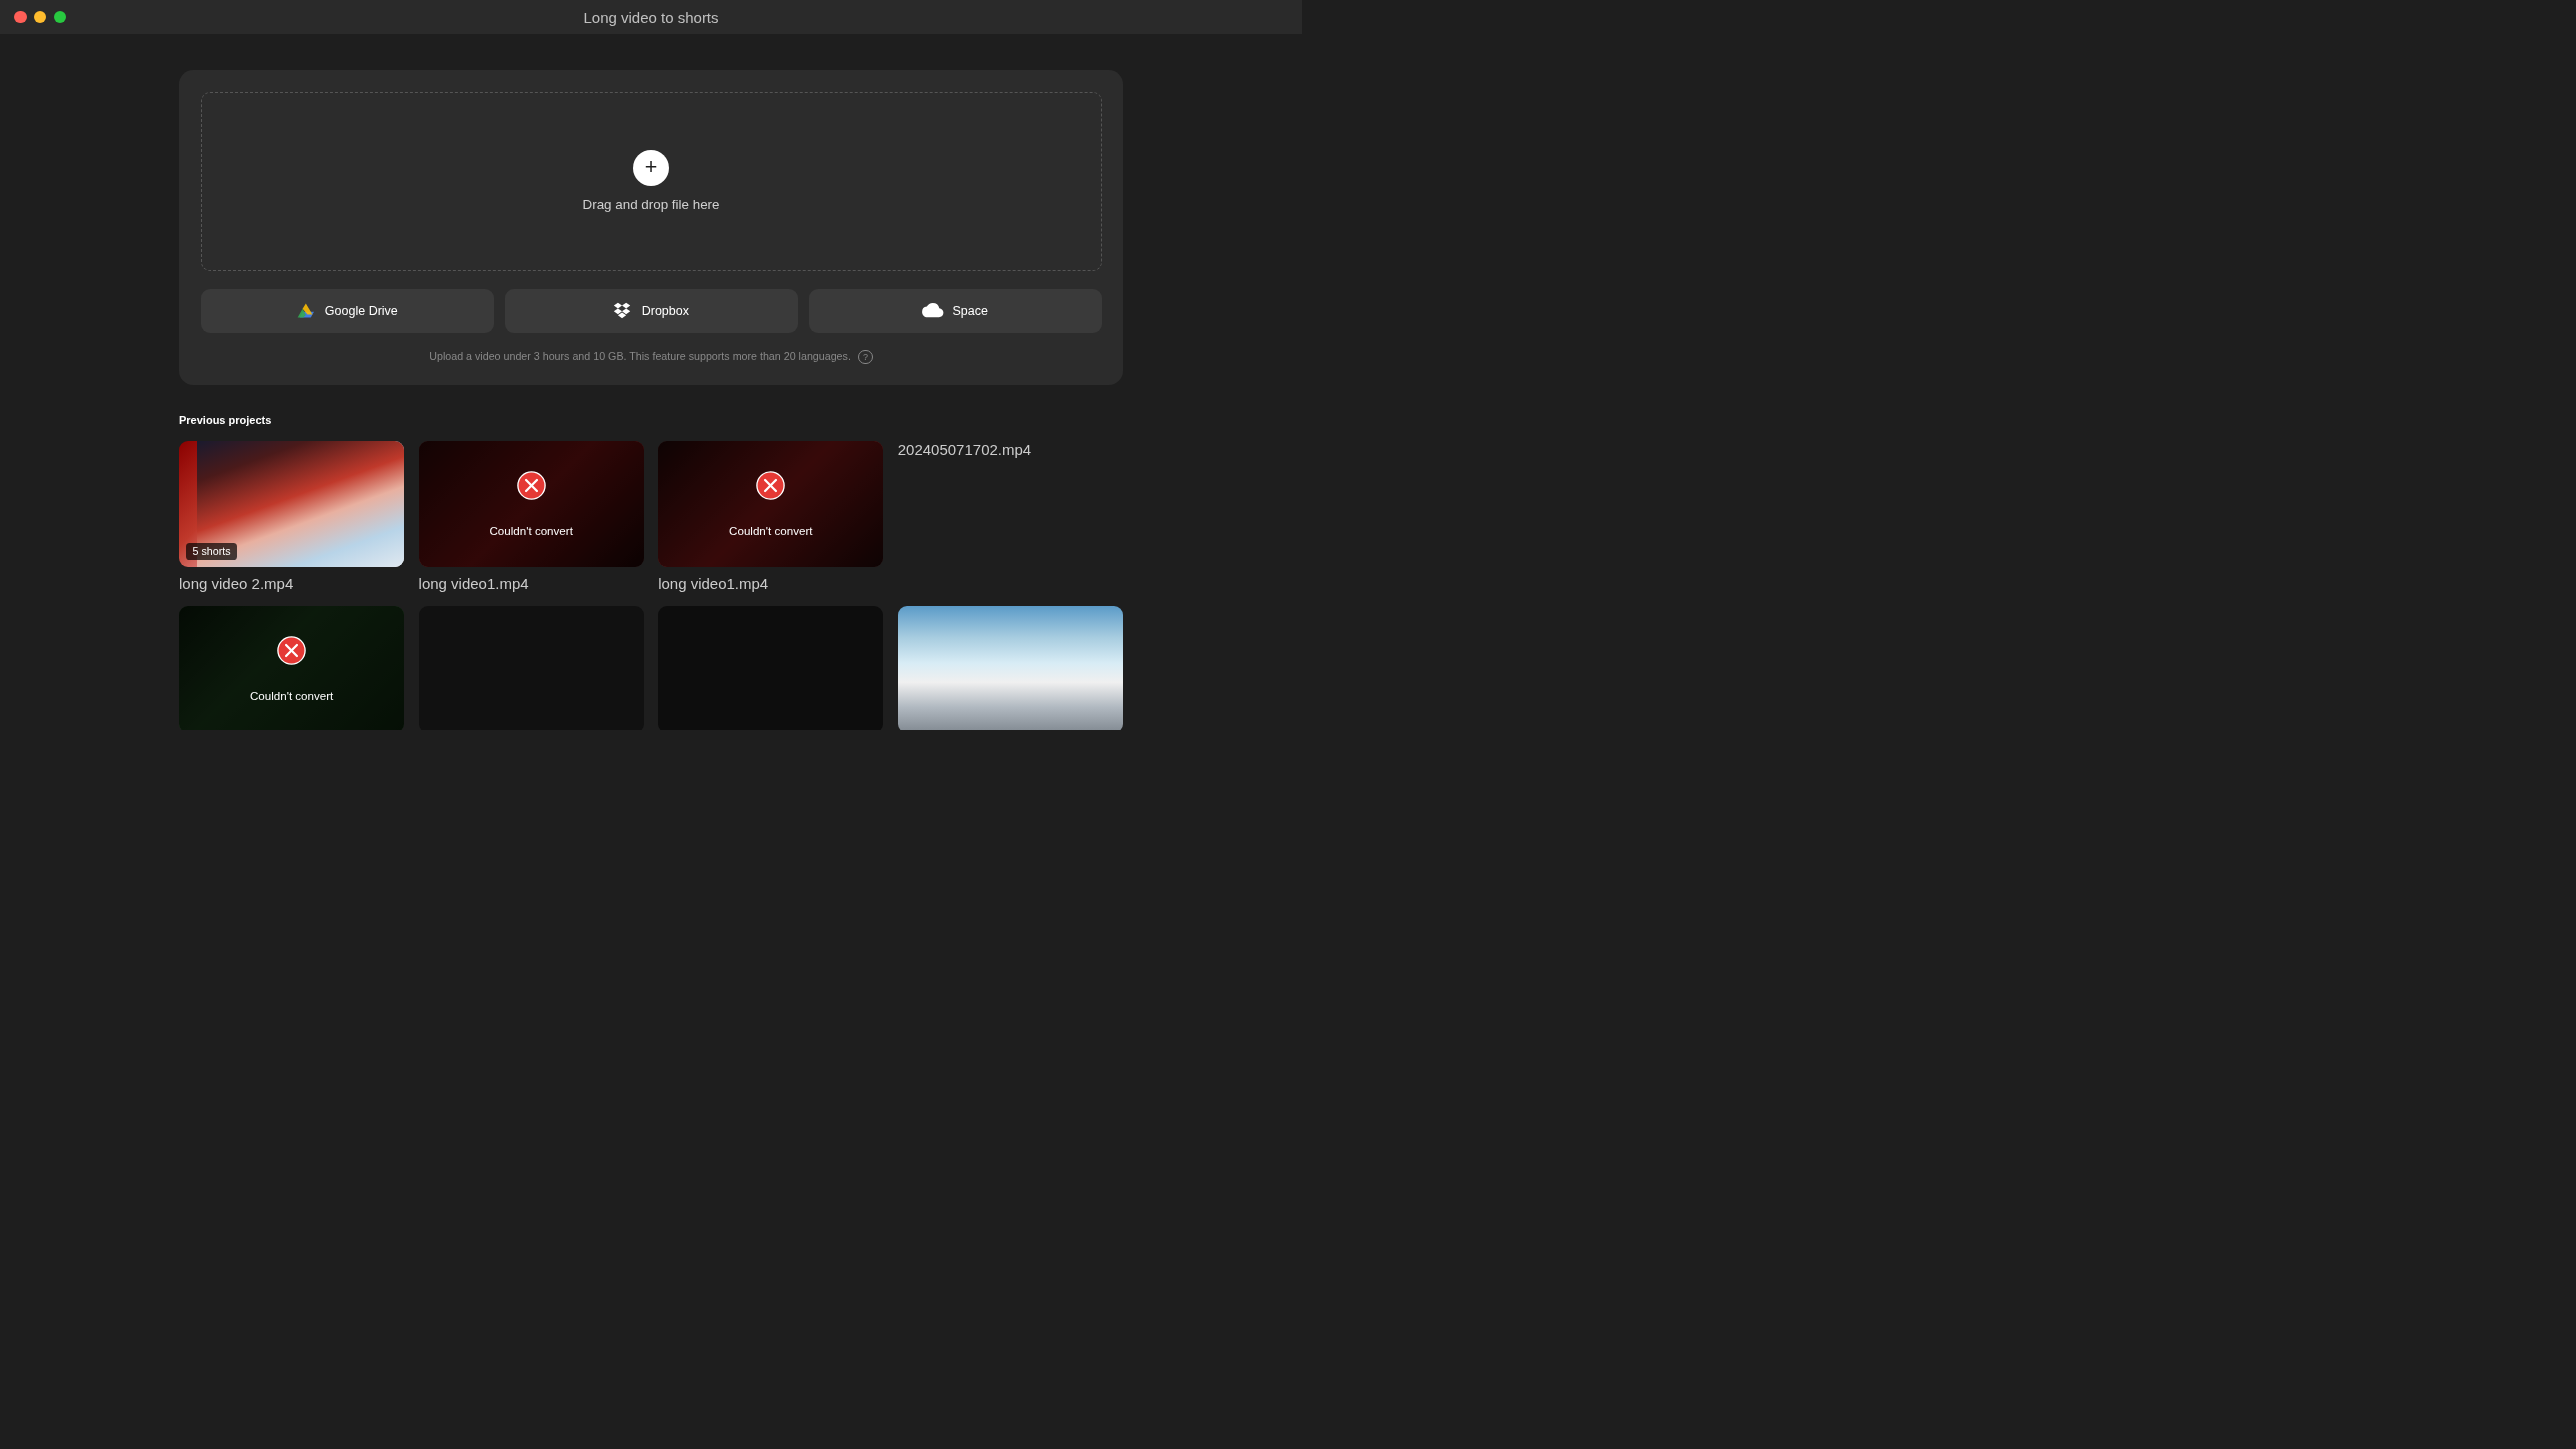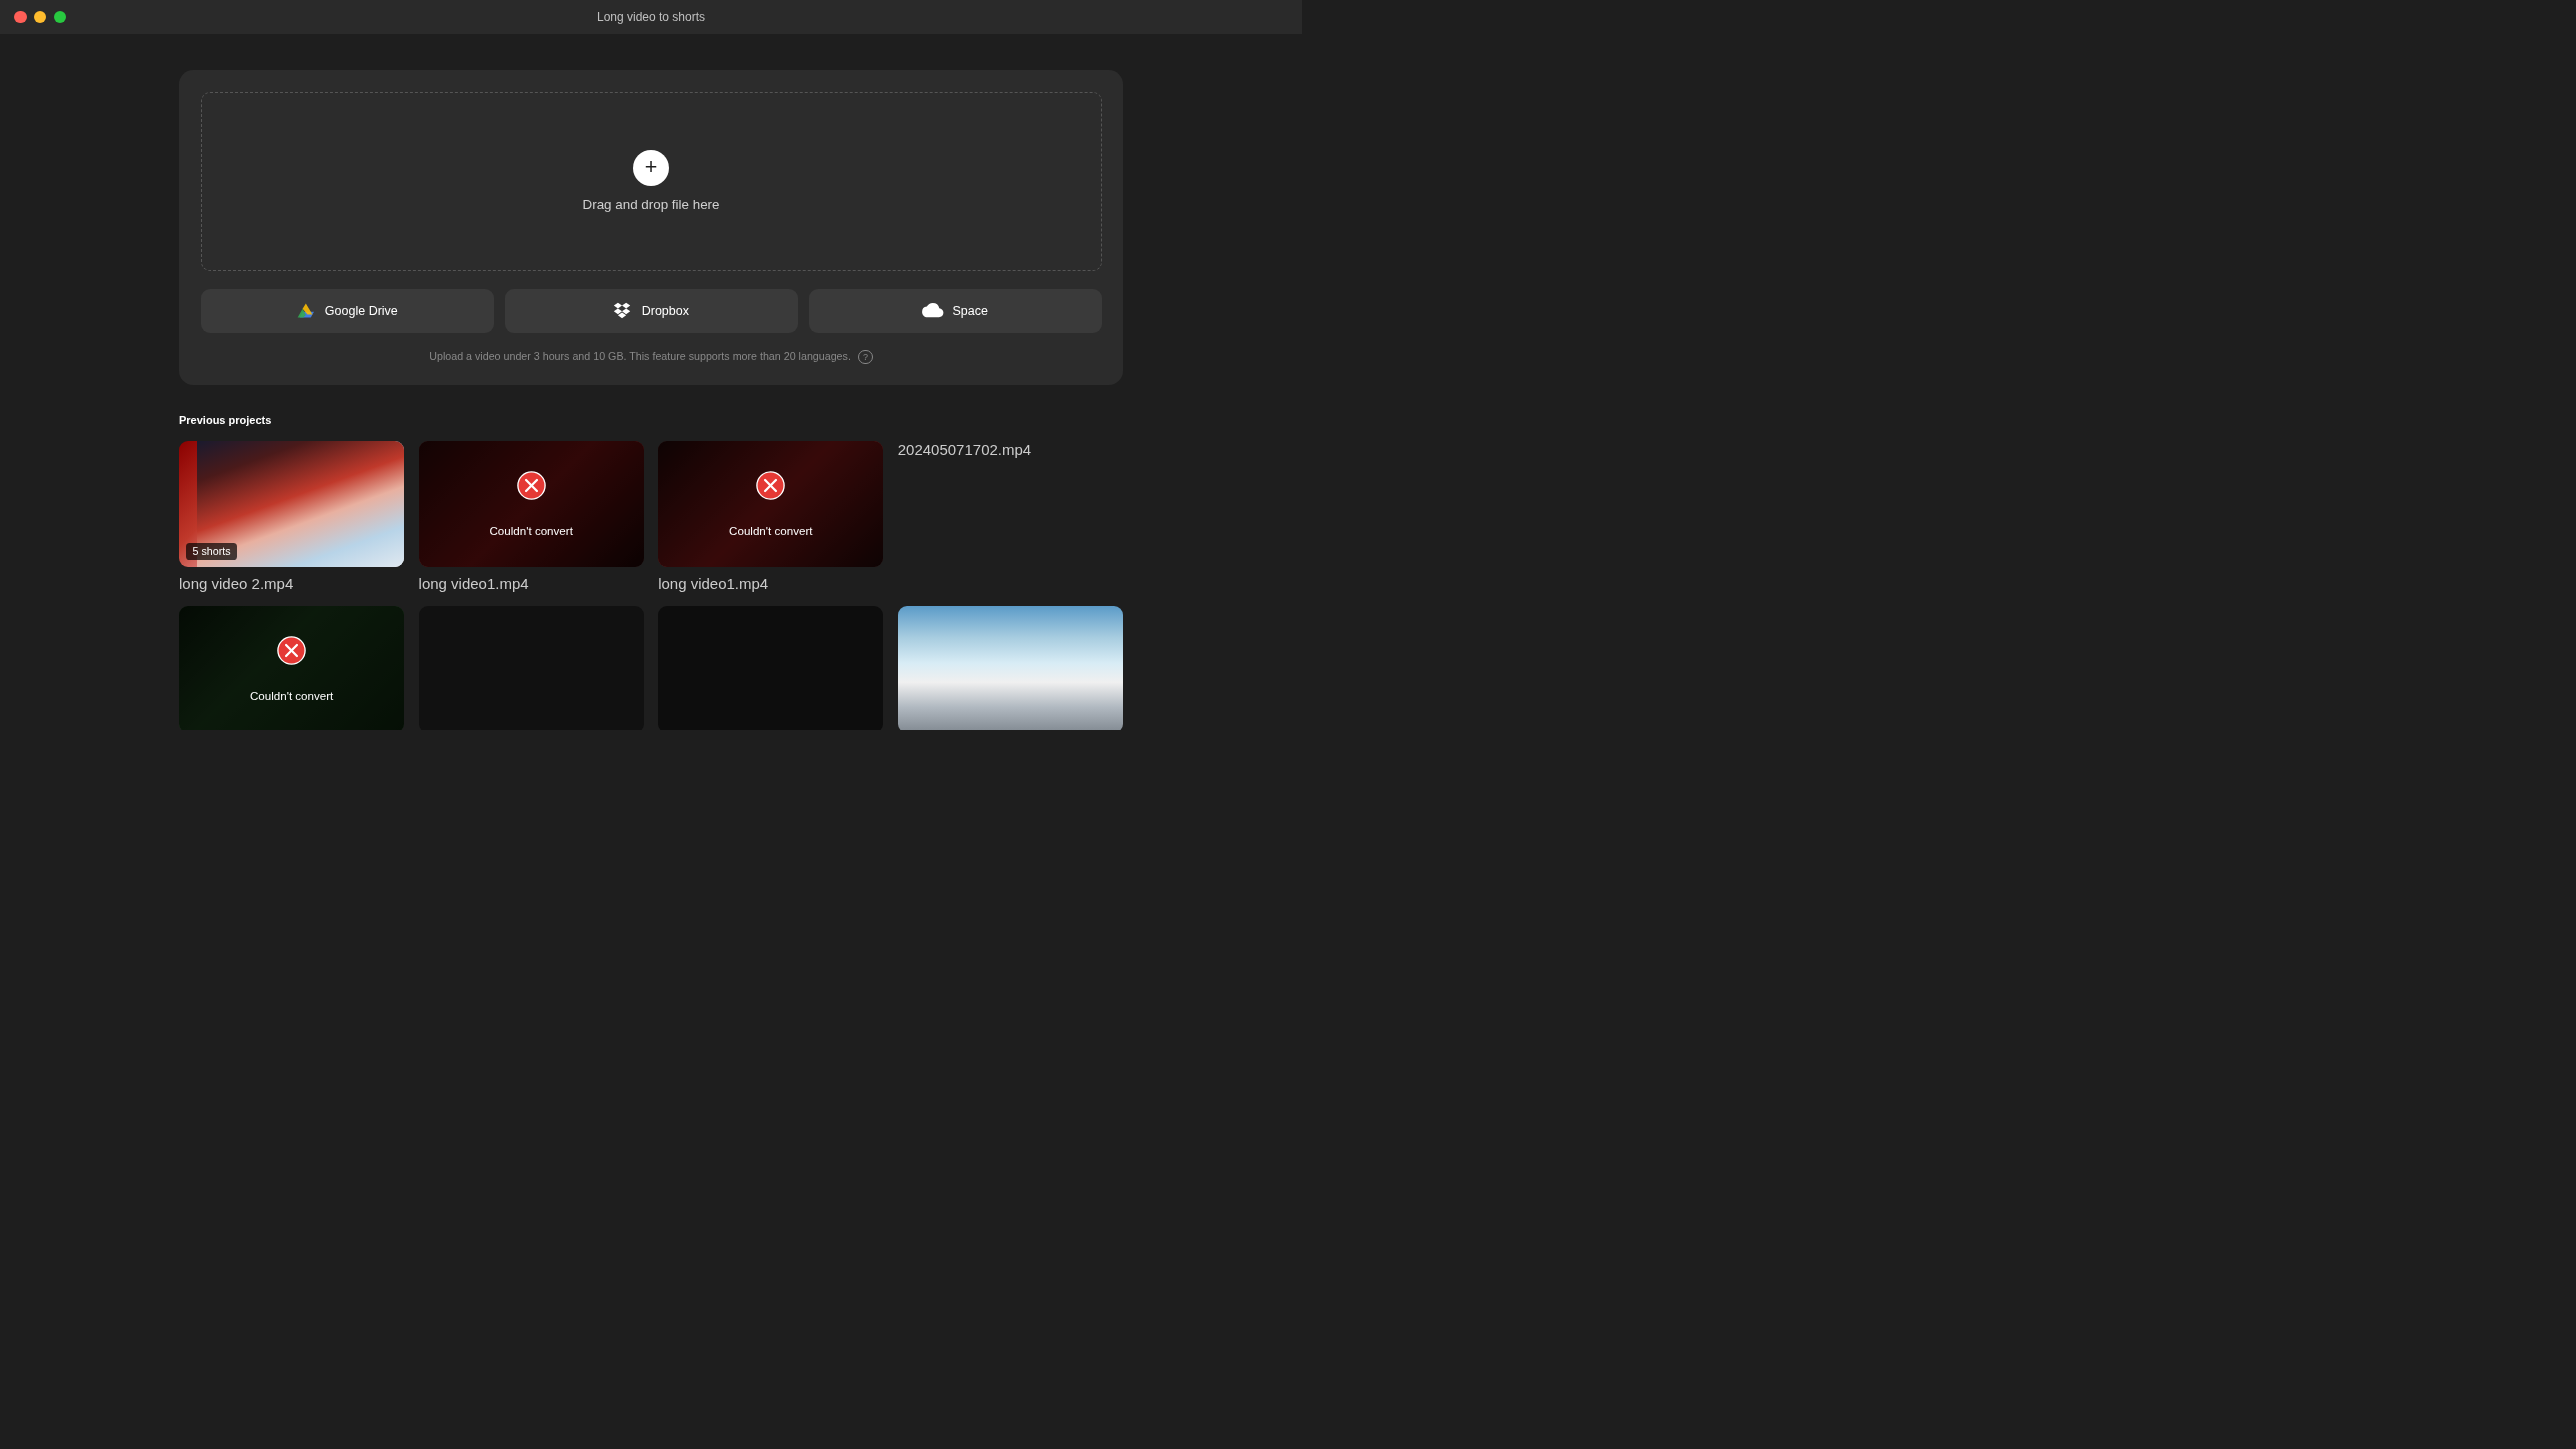--- a/index.html
+++ b/index.html
@@ -38,21 +38,21 @@
     }
 
     .traffic-light.close { background-color: #ff5f57; }
     .traffic-light.minimize { background-color: #febc2e; }
     .traffic-light.maximize { background-color: #28c840; }
 
     .title-bar-title {
       position: absolute;
       left: 50%;
       transform: translateX(-50%);
-      font-size: 12px;
+      font-size: 15px;
       color: #c0c0c0;
     }
 
     
     .main-content {
       padding: 36px 179px;
       overflow-y: auto;
       height: calc(730px - 34px);
     }
 

